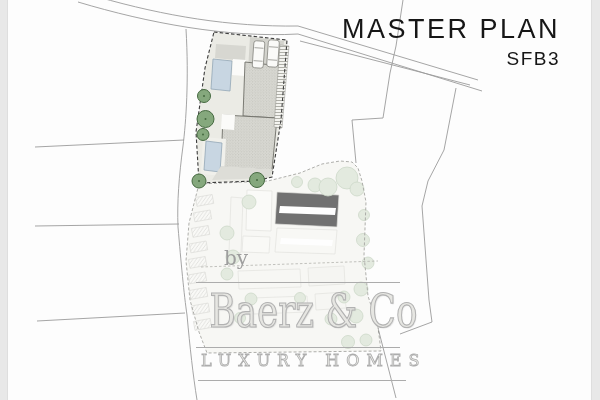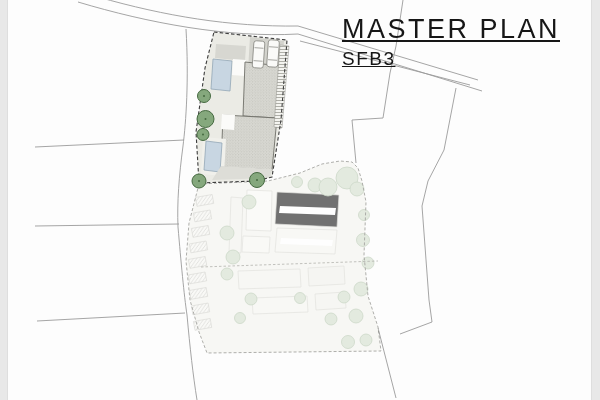--- a/index.html
+++ b/index.html
@@ -12,21 +12,21 @@
   .page{
     position:relative;width:600px;height:400px;overflow:hidden;
     background:var(--paper);
     font-family:"Liberation Sans", sans-serif;
   }
   .edge-strip{position:absolute;top:0;bottom:0;background:var(--edge);}
   .edge-strip.left{left:0;width:7px;border-right:1px solid #dedede;}
   .edge-strip.right{right:0;width:8px;border-left:1px solid #dedede;}
   svg.plan{position:absolute;left:0;top:0;}
   .title-block{
-    position:absolute;top:14px;right:40px;text-align:left;color:var(--text);text-decoration:underline;
+    position:absolute;top:14px;right:40px;text-align:right;color:var(--text);
   }
   .title-block .title{
     font-size:27px;letter-spacing:2.5px;font-weight:400;line-height:30px;white-space:nowrap;
   }
   .title-block .subtitle{
     font-size:19px;letter-spacing:1.5px;margin-top:4px;
   }
   .watermark{
     position:absolute;left:194px;top:246px;width:208px;height:140px;
     color:var(--watermark);font-family:"DejaVu Serif", serif;
@@ -189,16 +189,24 @@
         <circle cx="257" cy="180" r="1"></circle>
       </g>
     </g>
   </svg>
 
   <div class="title-block">
     <div class="title">MASTER PLAN</div>
     <div class="subtitle">SFB3</div>
   </div>
 
+  <div class="watermark">
+    <div class="wm-by">by</div>
+    <div class="wm-line l1"></div>
+    <div class="wm-brand">Baerz &amp; Co</div>
+    <div class="wm-line l2"></div>
+    <div class="wm-tagline">LUXURY HOMES</div>
+    <div class="wm-line l3"></div>
+  </div>
 
   <div class="edge-strip left"></div>
   <div class="edge-strip right"></div>
 </div>
 
 </body></html>

